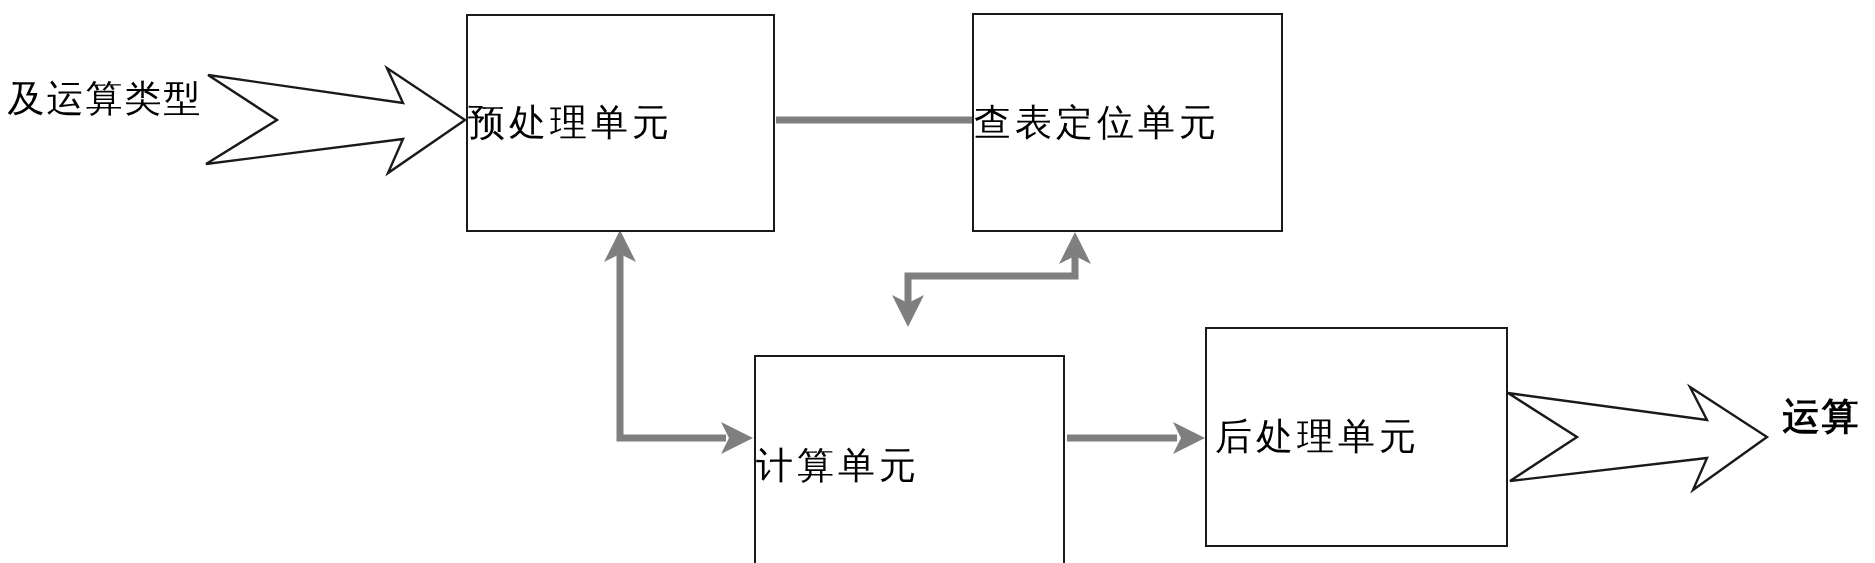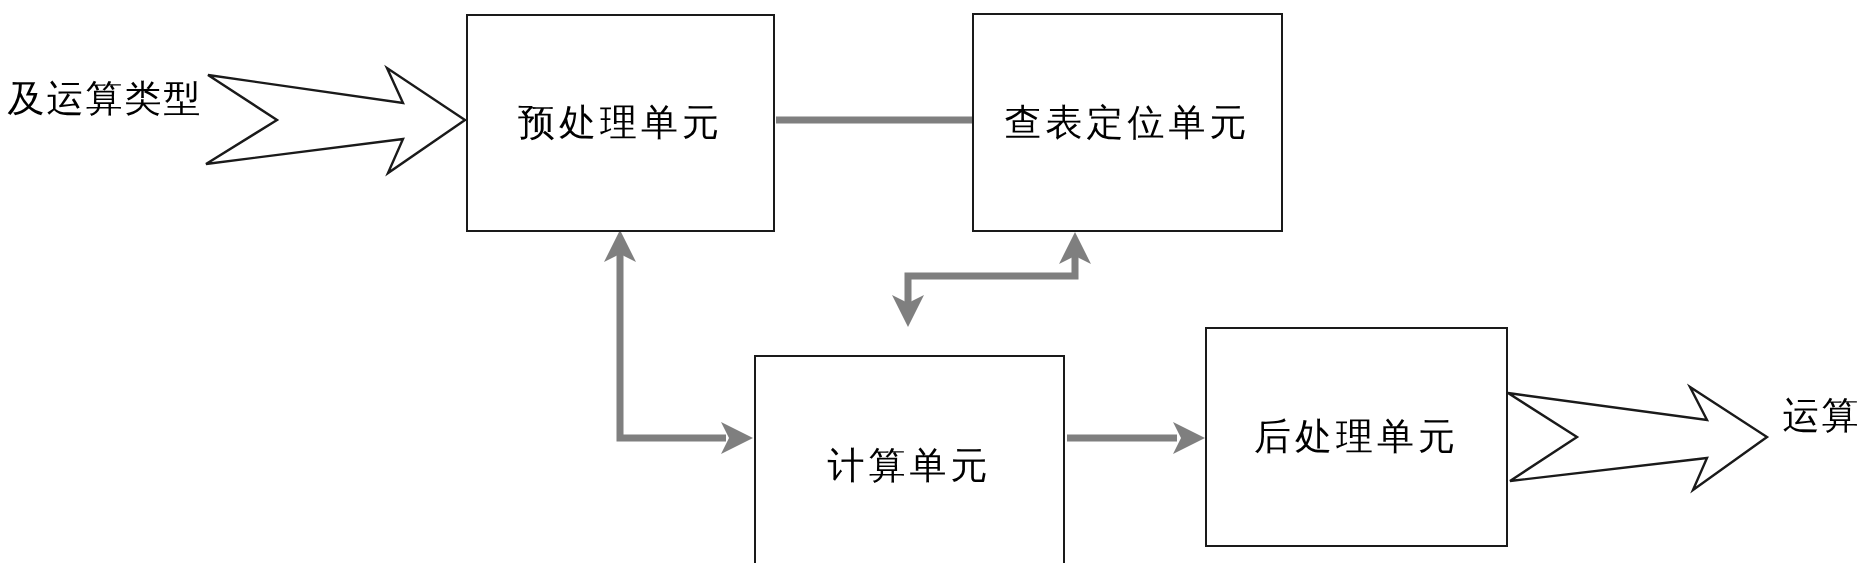--- a/index.html
+++ b/index.html
@@ -40,41 +40,41 @@
     fill: var(--connector-color, #7f7f7f);
     stroke: none;
   }
   .unit-box {
     position: absolute;
     box-sizing: border-box;
     border: 2px solid var(--line-color, #1a1a1a);
     background: #ffffff;
     display: flex;
     align-items: center;
-    justify-content: center;
+    justify-content: flex-start;
     color: var(--text-color, #000000);
     font-size: 37px;
     letter-spacing: 4px;
     white-space: nowrap;
   }
   #box-preprocess  { left: 466px;  top: 14px;  width: 309px; height: 218px; }
   #box-lookup     { left: 972px; top: 13px;  width: 311px; height: 219px; }
   #box-compute    { left: 754px;  top: 325px; width: 311px; height: 222px; margin-top: 30px; }
-  #box-postprocess{ left: 1205px; top: 327px; width: 303px; height: 220px; }
+  #box-postprocess{ left: 1205px; top: 327px; width: 303px; height: 220px; padding-left: 8px; }
   .flow-label {
     position: absolute;
     color: var(--text-color, #000000);
     font-size: 37px;
     text-align: center;
     line-height: 50px;
     letter-spacing: 2px;
     white-space: nowrap;
   }
   #input-label  { left: 0px;    top: 74px;  width: 210px; }
-  #output-label { left: 1768px; top: 391px; width: 107px; }
+  #output-label { left: 1768px; top: 391px; width: 107px; font-weight: bold; }
   .flow-label span { display: block; }
 </style>
 </head>
 <body>
 
 <div id="canvas">
 
   <svg id="wires" viewBox="0 0 1875 563" xmlns="http://www.w3.org/2000/svg">
 
     <polygon class="outline-shape" points="208,75 403,103 387,68 465,120 388,173 403,139 206,164 277,120"></polygon>

